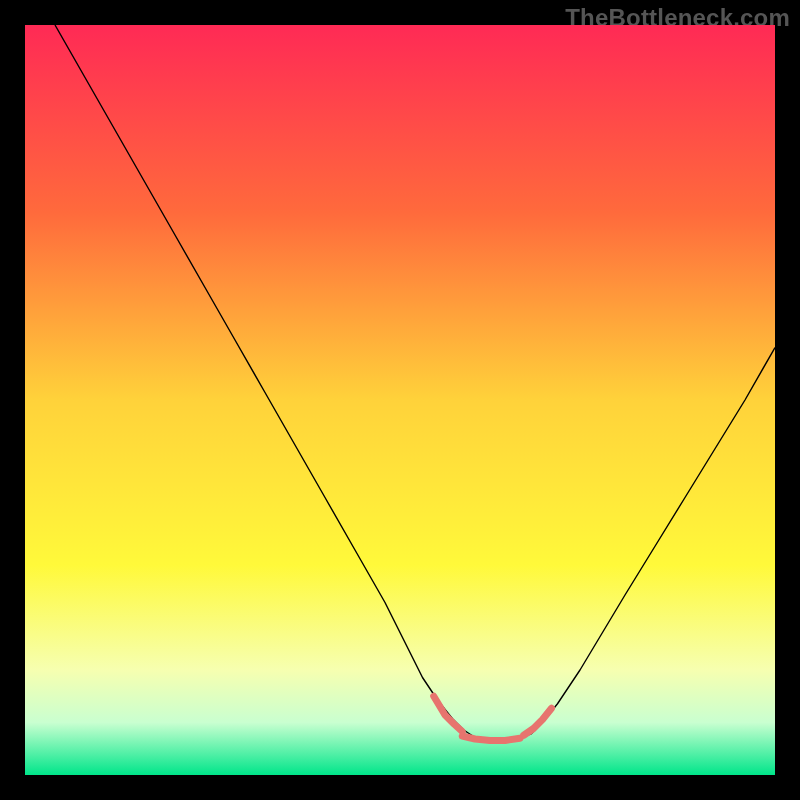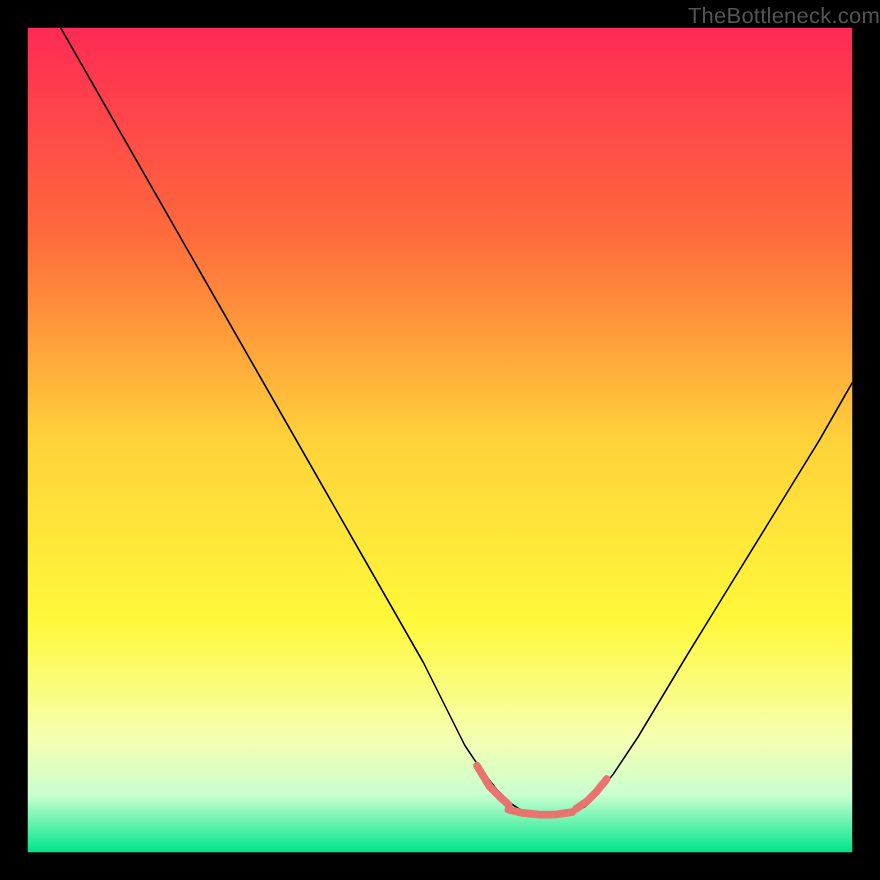--- a/index.html
+++ b/index.html
@@ -20,25 +20,25 @@
   .plot {
     position: absolute;
     left: 25px;
     top: 25px;
     width: 750px;
     height: 750px;
   }
   .watermark {
     position: absolute;
     top: 4px;
-    right: 0;
+    right: 10px;
     color: #555;
-    font-size: 20px;
+    font-size: 24px;
     letter-spacing: 0.2px;
-    font-weight: 400;
+    font-weight: 700;
   }
   svg { display: block; }
 </style>
 </head>
 <body>
 
 <div class="stage">
 
   <div class="watermark">TheBottleneck.com</div>
 

